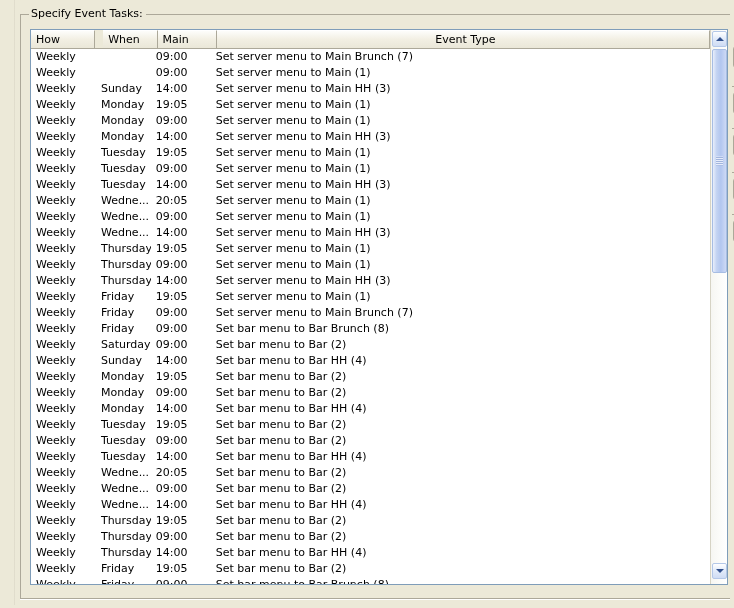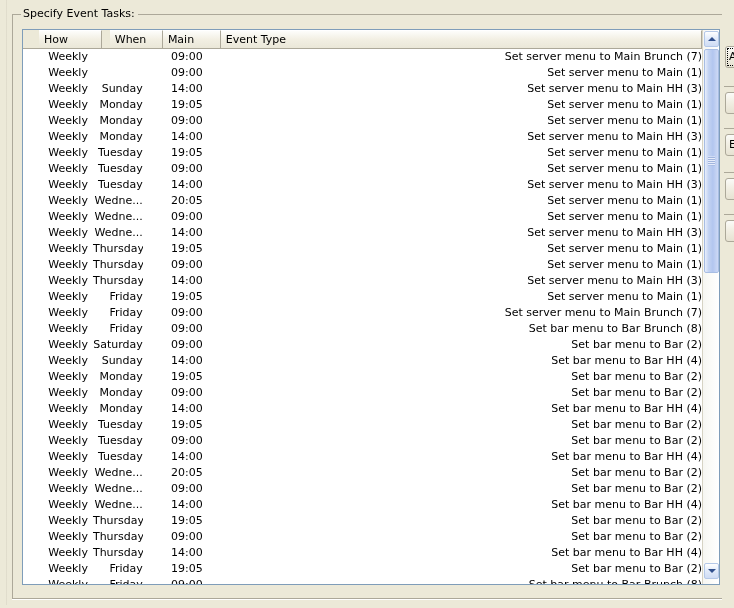--- a/index.html
+++ b/index.html
@@ -13,21 +13,21 @@
     overflow: hidden;
     font-family: "DejaVu Sans", "Liberation Sans", sans-serif;
     font-size: 11px;
     color: #000;
     position: relative;
   }
 
   
   .dialog-surface {
     position: absolute;
-    left: 4px; top: 0;
+    left: 12px; top: 0;
     width: 695px; height: 608px;
     background: #ece9d8;
     border-radius: 11px;
   }
 
   
   .groupbox {
     position: absolute;
     left: 8px;
     top: 8px;
@@ -101,35 +101,34 @@
     line-height: 17px;
     padding-left: 5px;
     font-size: 11px;
     color: #000;
     background: linear-gradient(to bottom, #fdfdfb 0%, #f2efe3 50%, #eae7d8 100%);
     border-right: 1px solid #aca899;
     border-top: 1px solid #ffffff;
     overflow: hidden;
     white-space: nowrap;
   }
-  .lv-th.col-how   { width: 65px; margin-left: 16px; }
+  .lv-th.col-how   { width: 65px; }
   .lv-th.col-when  { width: 55px; margin-left: 8px; }
   .lv-th.col-time  { width: 60px; }
-  .lv-th.col-event { width: 500px; border-right: 1px solid #aca899; }
+  .lv-th.col-event { width: 500px; border-right: 1px solid #aca899; text-align: center; }
 
   
   .lv-body {
     position: absolute;
     left: 0;
     top: 19px;
     right: 0;
     bottom: 0;
     overflow: hidden;
     background: #ffffff;
-    text-align: right;
   }
   .lv-row {
     display: flex;
     height: 16px;
     line-height: 16px;
     white-space: nowrap;
   }
   .lv-td {
     box-sizing: border-box;
     height: 16px;

